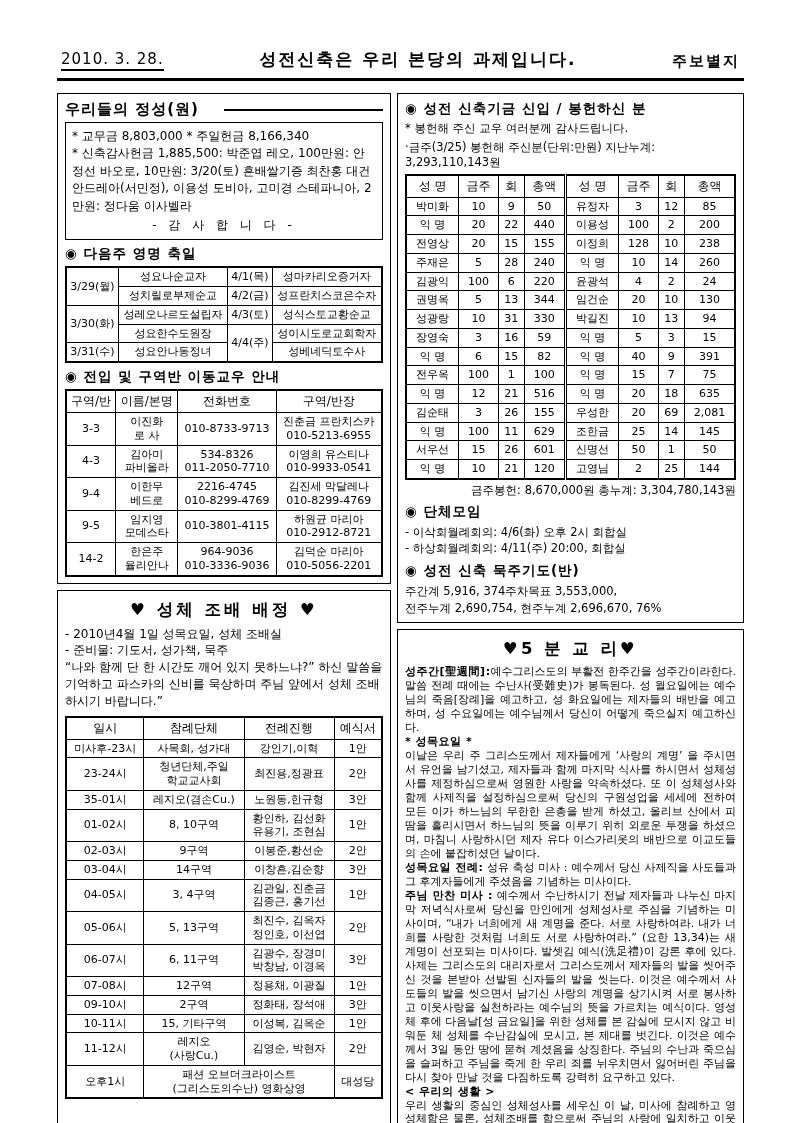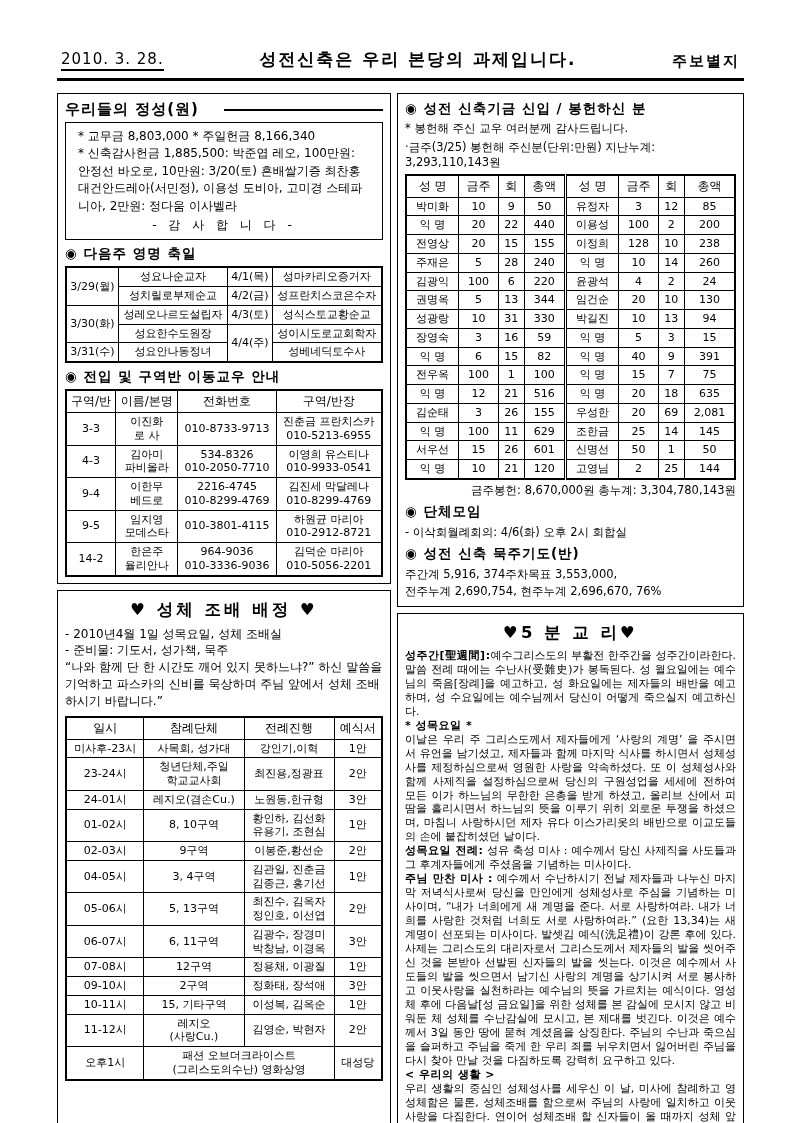--- a/index.html
+++ b/index.html
@@ -21,21 +21,21 @@
   .box-top { min-height: 452px; }
   .box-bot { flex: 1; }
 
   .sec-title { font-weight: bold; font-size: 13.5px; margin: 5px 0 3px; letter-spacing: 1px; }
   .heart-title { text-align: center; font-weight: bold; font-size: 16.5px; letter-spacing: 3px; margin: 2px 0 5px; }
 
   
   .off-titlerow { display: flex; align-items: center; gap: 25px; margin-bottom: 3px; }
   .off-title { font-weight: bold; font-size: 15px; letter-spacing: 1px; white-space: nowrap; }
   .off-rule { flex: 1; border-top: 2px solid #000; }
-  .off-inner { border: 1px solid #000; padding: 5px 12px; font-size: 12px; line-height: 1.45; }
+  .off-inner { border: 1px solid #000; padding: 5px 6px; font-size: 12px; line-height: 1.45; }
   .off-thanks { text-align: center; letter-spacing: 4px; margin-top: 2px; }
 
   table.t { border-collapse: collapse; width: 100%; border: 2px solid #000; }
   table.t th, table.t td { border: 1px solid #000; text-align: center; vertical-align: middle;
         font-size: 11px; font-weight: normal; padding: 2px 2px; white-space: pre-line; line-height: 1.25; }
   table.t th { font-size: 12px; padding: 3px 2px; }
 
   .feast-t td { font-size: 11.5px; padding: 4px 2px; }
   .transfer-t td, .transfer-t th { font-size: 11px; }
   .fund-t td, .fund-t th { font-size: 11px; padding: 1px 2px; }
@@ -134,21 +134,21 @@
 로 사</td>
                   <td>010-8733-9713</td>
                   <td>진춘금 프란치스카
 010-5213-6955</td>
                 </tr>
                 <tr>
                   <td>4-3</td>
                   <td>김아미
 파비올라</td>
                   <td>534-8326
-010-2050-7710</td>
+011-2050-7710</td>
                   <td>이영희 유스티나
 010-9933-0541</td>
                 </tr>
                 <tr>
                   <td>9-4</td>
                   <td>이한무
 베드로</td>
                   <td>2216-4745
 010-8299-4769</td>
                   <td>김진세 막달레나
@@ -201,37 +201,43 @@
                 <td>1안</td>
               </tr>
               <tr>
                 <td>23-24시</td>
                 <td>청년단체,주일
 학교교사회</td>
                 <td>최진용,정광표</td>
                 <td>2안</td>
               </tr>
               <tr>
-                <td>24-01시</td>
+                <td>35-01시</td>
                 <td>레지오(겸손Cu.)</td>
                 <td>노원동,한규형</td>
                 <td>3안</td>
               </tr>
               <tr>
                 <td>01-02시</td>
                 <td>8, 10구역</td>
                 <td>황인하, 김선화
 유용기, 조현심</td>
                 <td>1안</td>
               </tr>
               <tr>
                 <td>02-03시</td>
                 <td>9구역</td>
                 <td>이봉준,황선순</td>
                 <td>2안</td>
+              </tr>
+              <tr>
+                <td>03-04시</td>
+                <td>14구역</td>
+                <td>이창흔,김순향</td>
+                <td>3안</td>
               </tr>
               <tr>
                 <td>04-05시</td>
                 <td>3, 4구역</td>
                 <td>김관일, 진춘금
 김종근, 홍기선</td>
                 <td>1안</td>
               </tr>
               <tr>
                 <td>05-06시</td>
@@ -457,20 +463,21 @@
                   <td>144</td>
                 </tr>
               </tbody>
           </table>
           <div class="fund-foot">금주봉헌: 8,670,000원  총누계: 3,304,780,143원</div>
         </div>
 
         <div>
           <div class="sec-title">◉ 단체모임</div>
           <div class="plain-line">- 이삭회월례회의: 4/6(화) 오후 2시 회합실</div>
+          <div class="plain-line">- 하상회월례회의: 4/11(주) 20:00, 회합실</div>
         </div>
 
         <div>
           <div class="sec-title">◉ 성전 신축 묵주기도(반)</div>
           <div class="plain-line">주간계 5,916, 374주차목표 3,553,000,</div>
           <div class="plain-line">전주누계 2,690,754, 현주누계 2,696,670, 76%</div>
         </div>
 
       </div>
 

